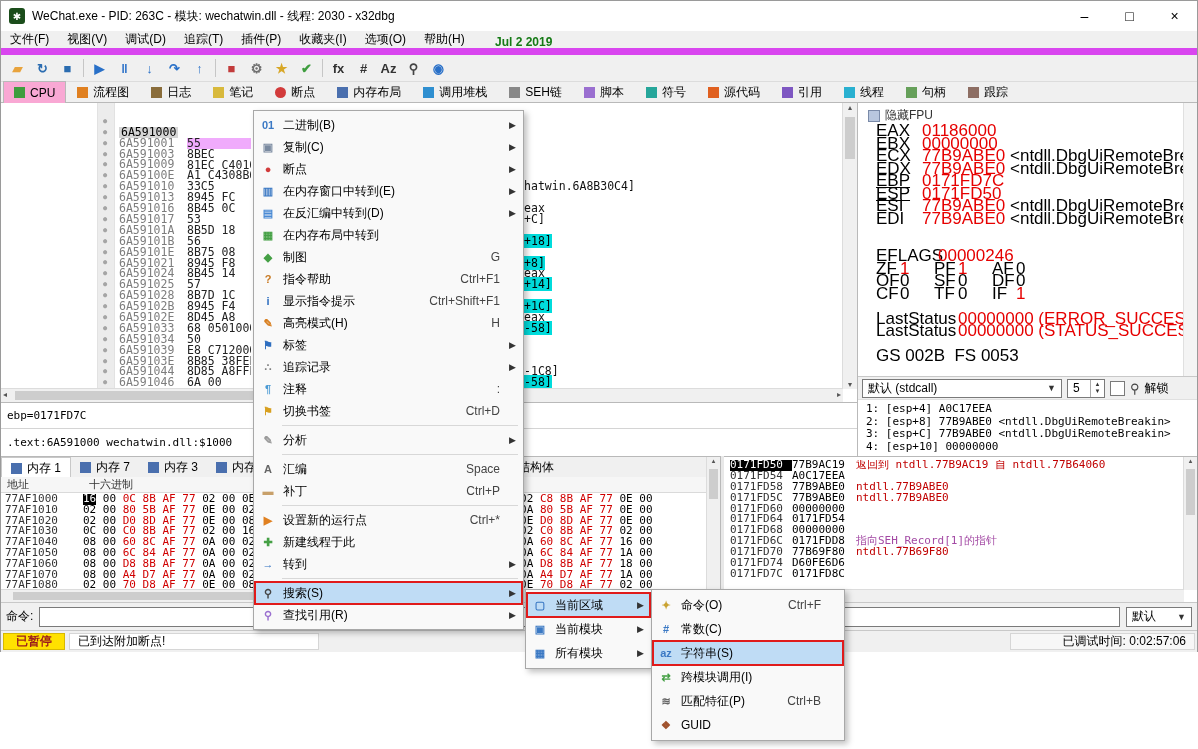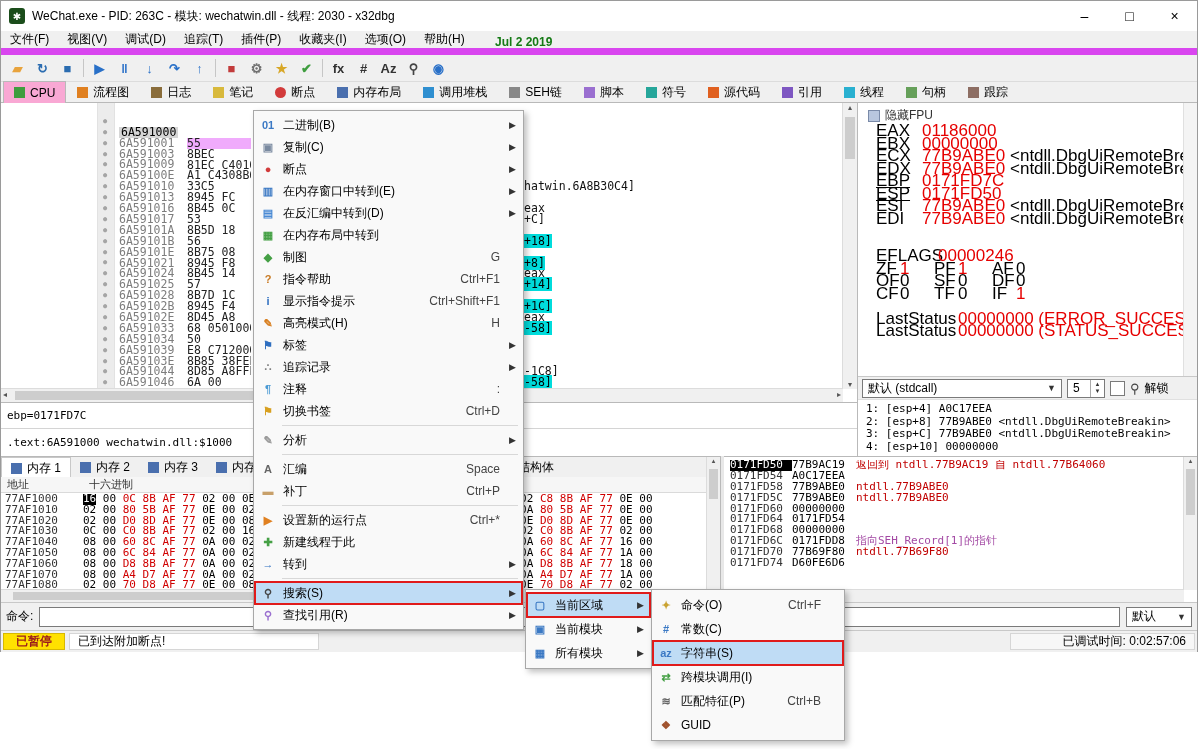--- a/index.html
+++ b/index.html
@@ -615,20 +615,21 @@
       <div class="rline"></div>
       <div class="rline"></div>
       <div class="rline"><span class="rlabel w1">EFLAGS</span><span class="rvalue">00000246</span></div>
       <div class="rline"><span class="flbl">ZF</span><span class="fval r">1</span><span class="flbl">PF</span><span class="fval r">1</span><span class="flbl">AF</span><span class="fval">0</span></div>
       <div class="rline"><span class="flbl">OF</span><span class="fval">0</span><span class="flbl">SF</span><span class="fval">0</span><span class="flbl">DF</span><span class="fval">0</span></div>
       <div class="rline"><span class="flbl">CF</span><span class="fval">0</span><span class="flbl">TF</span><span class="fval">0</span><span class="flbl">IF</span><span class="fval r">1</span></div>
       <div class="rline"></div>
       <div class="rline"><span class="rlabel w2">LastStatus</span><span class="rvalue long">00000000 (ERROR_SUCCESS)</span></div>
       <div class="rline"><span class="rlabel w2">LastStatus</span><span class="rvalue long">00000000 (STATUS_SUCCESS)</span></div>
       <div class="rline"></div>
+      <div class="rline"><span>GS 002B  FS 0053</span></div>
     </div>
     <div class="rvscroll"></div>
   </div>
 
   <div class="convrow">
     <span class="combo">
         <span>默认 (stdcall)</span>
         <span class="arr">▼</span>
       </span>
     <span class="spin">
@@ -656,21 +657,21 @@
   <div class="dumppane">
     <div class="dumptabs">
 
         <span class="dtab active">
           <span class="tabic" style="background: rgb(74, 111, 174);"></span>
           <span>内存 1</span>
         </span>
 
         <span class="dtab">
           <span class="tabic" style="background: rgb(74, 111, 174);"></span>
-          <span>内存 2</span>
+          <span>内存 7</span>
         </span>
 
         <span class="dtab">
           <span class="tabic" style="background: rgb(74, 111, 174);"></span>
           <span>内存 3</span>
         </span>
 
         <span class="dtab">
           <span class="tabic" style="background: rgb(74, 111, 174);"></span>
           <span>内存 4</span>
@@ -744,20 +745,21 @@
 
         <div class="srow"><span class="saddr">0171FD68</span><span class="sval">00000000</span><span class="scmt"></span></div>
 
         <div class="srow"><span class="saddr">0171FD6C</span><span class="sval">0171FDD8</span><span class="scmt c-purple">指向SEH_Record[1]的指针</span></div>
 
         <div class="srow"><span class="saddr">0171FD70</span><span class="sval">77B69F80</span><span class="scmt c-red">ntdll.77B69F80</span></div>
 
         <div class="srow"><span class="saddr">0171FD74</span><span class="sval">D60FE6D6</span><span class="scmt"></span></div>
 
 
+        <div class="srow"><span class="saddr">0171FD7C</span><span class="sval">0171FD8C</span><span class="scmt"></span></div>
       </div>
     <div class="stack-vscroll">▴<span class="stack-vthumb"></span></div>
     <div class="stack-hscroll"></div>
   </div>
 
   <div class="cmdrow">
     <span>命令:</span>
     <input class="cmdinput" value="" style="">
     <span class="cmdcombo">
         <span>默认</span>

